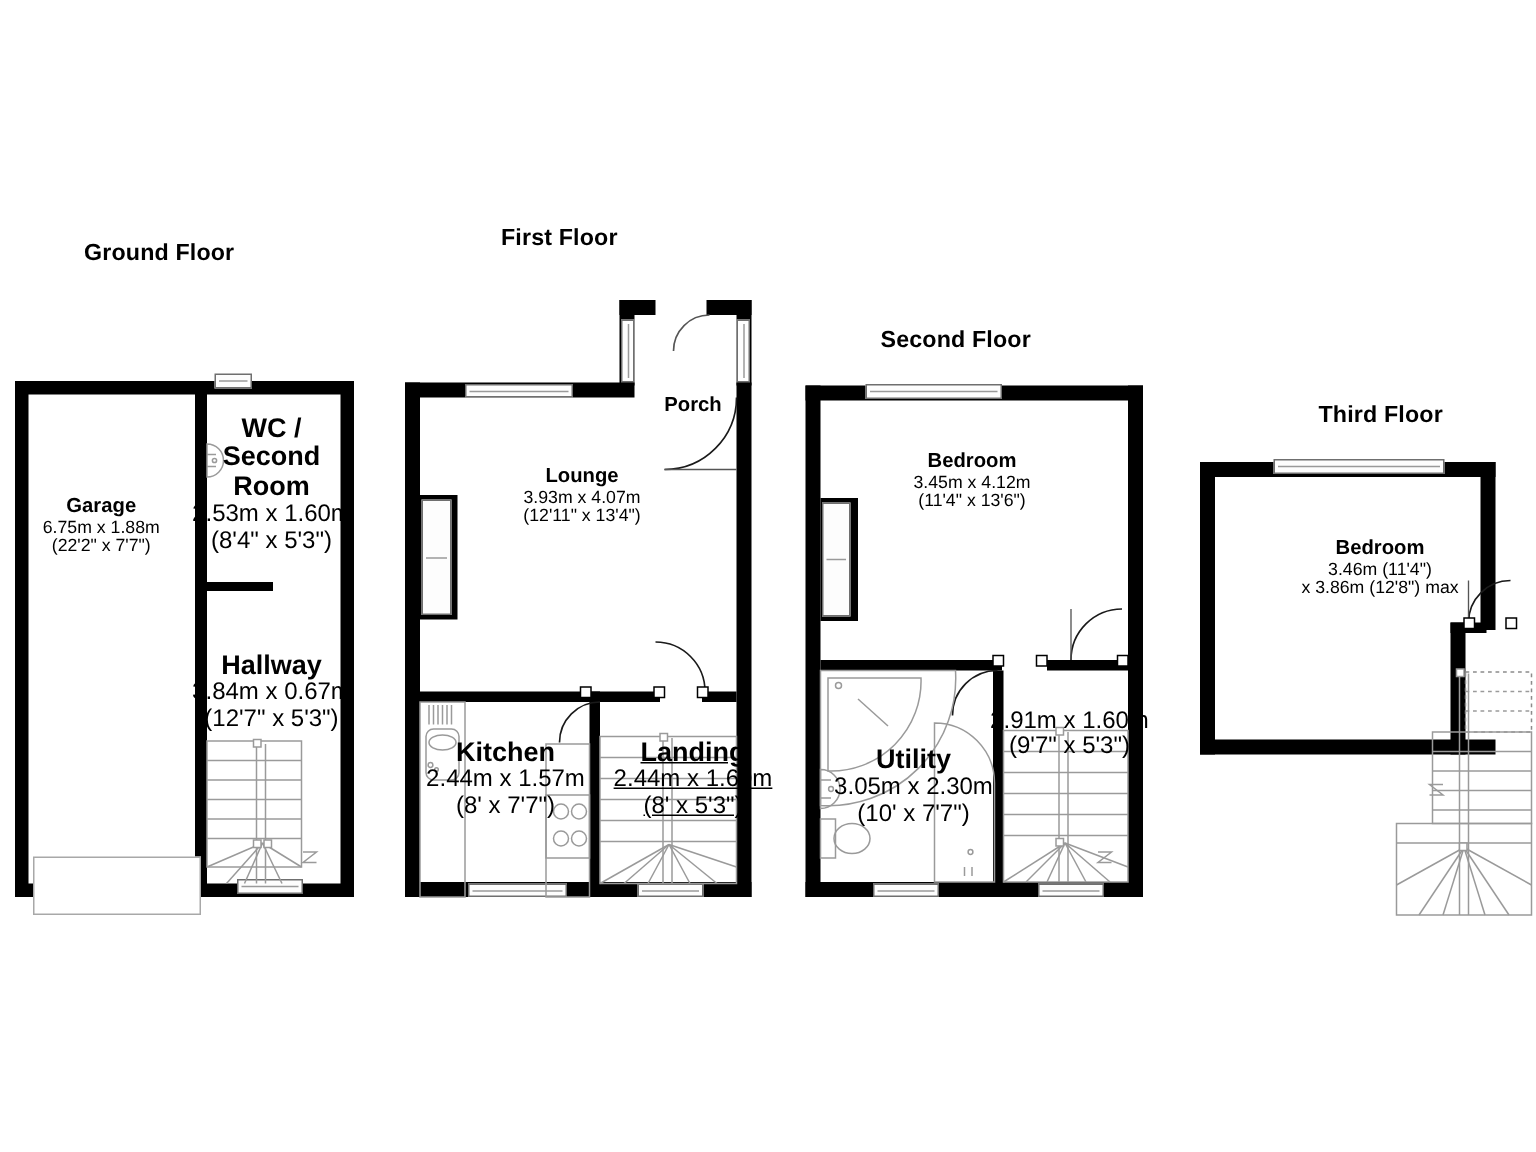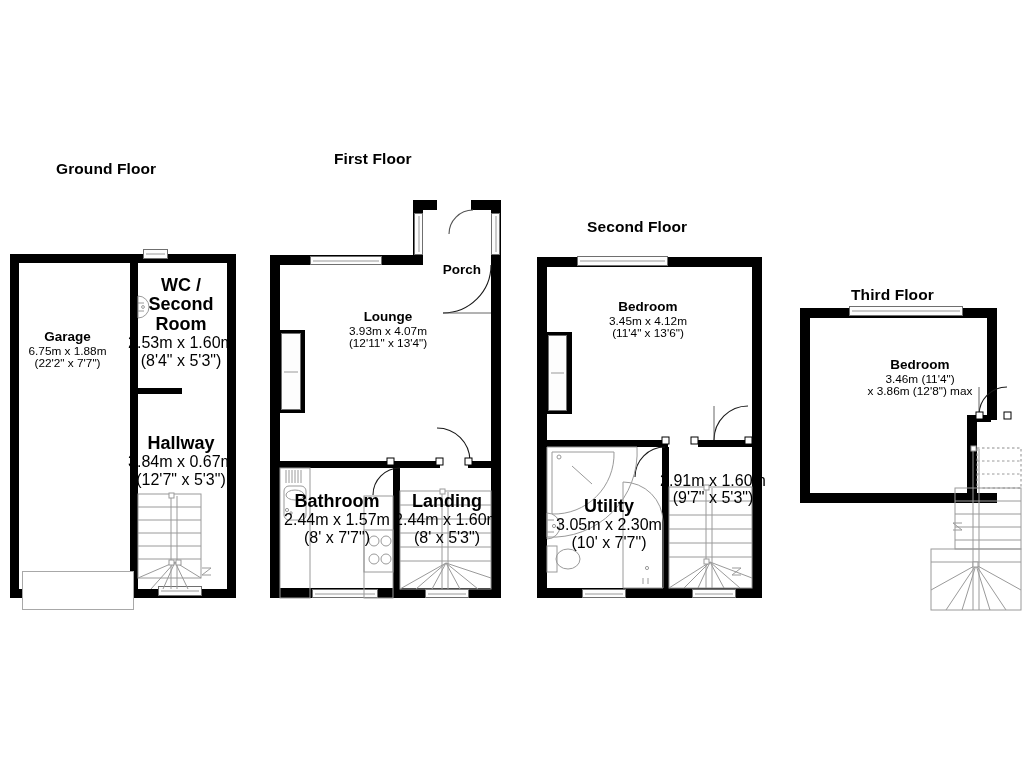--- a/index.html
+++ b/index.html
@@ -219,26 +219,26 @@
       <span class="rname">Porch</span>
     </div>
 
     <div class="rlabel" style="left:48px;top:310px;width:160px;">
       <span class="rname">Lounge</span>
       <span class="rdim">3.93m x 4.07m</span>
       <span class="rdim">(12'11" x 13'4")</span>
     </div>
 
     <div class="rlabel small" style="left:20px;top:492px;width:114px;">
-      <span class="rname">Bathroom</span>
+      <span class="rname">Kitchen</span>
       <span class="rdim">2.44m x 1.57m</span>
       <span class="rdim">(8' x 7'7")</span>
     </div>
 
-    <div class="rlabel small" style="left:133px;top:492px;width:108px;">
+    <div class="rlabel small" style="left:148px;top:492px;width:108px;text-decoration:underline;">
       <span class="rname">Landing</span>
       <span class="rdim">2.44m x 1.60m</span>
       <span class="rdim">(8' x 5'3")</span>
     </div>
   </div>
 
   <div class="floor" style="left:520px;top:0;width:260px;height:640px;">
 
     <div class="floor-title" style="left:67px;top:218px;">Second Floor</div>
 
@@ -336,21 +336,21 @@
 
     <div class="rlabel small" style="left:25px;top:497px;width:128px;">
       <span class="rname">Utility</span>
       <span class="rdim">3.05m x 2.30m</span>
       <span class="rdim">(10' x 7'7")</span>
     </div>
   </div>
 
   <div class="floor" style="left:780px;top:0;width:244px;height:640px;">
 
-    <div class="floor-title" style="left:71px;top:268px;margin-top:18px;">Third Floor</div>
+    <div class="floor-title" style="left:99px;top:268px;">Third Floor</div>
 
     <div class="wall" style="left:20px;top:308px;width:197px;height:10px;"></div>
     <div class="wall" style="left:20px;top:308px;width:10px;height:195px;"></div>
     <div class="wall" style="left:20px;top:493px;width:197px;height:10px;"></div>
     <div class="wall" style="left:207px;top:308px;width:10px;height:112px;"></div>
     <div class="wall" style="left:187px;top:415px;width:10px;height:88px;"></div>
     <div class="wall" style="left:187px;top:415px;width:24px;height:7px;"></div>
 
     <div class="win" style="left:69px;top:306px;width:114px;height:10px;"></div>
 

